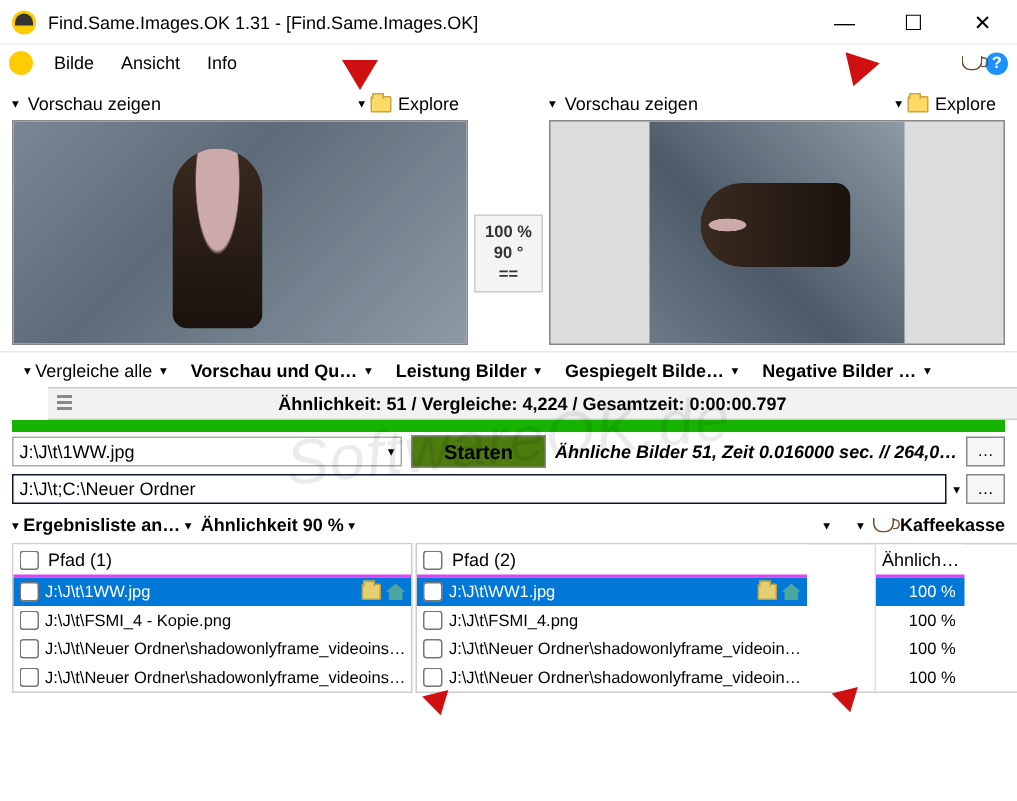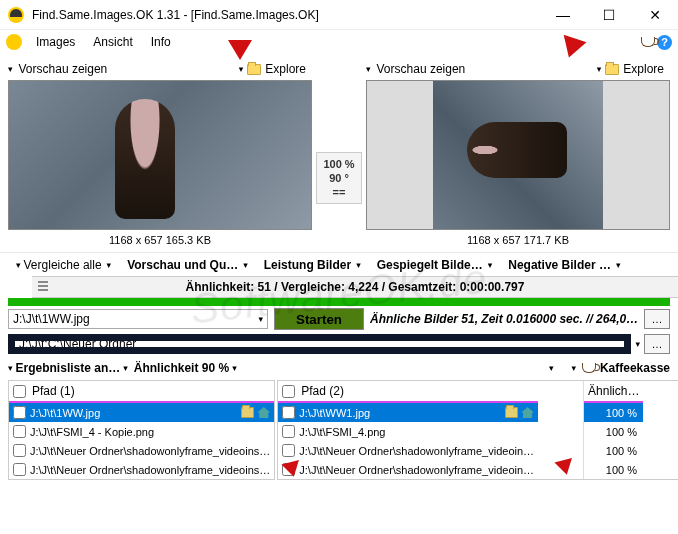--- a/index.html
+++ b/index.html
@@ -40,21 +40,21 @@
 .stats-bar::before { content: ""; position: absolute; left: 6px; top: 4px; bottom: 4px; width: 10px; background: repeating-linear-gradient(#888 0 2px, transparent 2px 4px); }
 .progress-bar { height: 8px; background: #16b400; margin: 0 8px; }
 
 .start-row { display: flex; align-items: center; height: 26px; padding: 2px 8px; gap: 6px; }
 .start-row .path-select { flex: 0 0 260px; border: 1px solid #aaa; height: 20px; padding: 0 4px; display: flex; align-items: center; justify-content: space-between; background: #fff; }
 .start-row .start-btn { width: 90px; height: 22px; border: 1px solid #888; background: #4d7c0f; font-weight: 600; }
 .start-row .status { flex: 1; font-size: 12px; font-weight: 700; overflow: hidden; white-space: nowrap; font-style: italic; }
 .start-row .dots-btn { width: 26px; height: 20px; border: 1px solid #888; background: #f6f6f6; font-size: 11px; }
 
 .path-input-row { display: flex; align-items: center; padding: 2px 8px; gap: 4px; }
-.path-input-row input { flex: 1; height: 20px; border: 7px solid #0f172a; padding: 0 4px; font-size: 12px; }
+.path-input-row input { flex: 1; height: 20px; border: 1px solid #0f172a; padding: 0 4px; font-size: 12px; }
 .path-input-row .dots-btn { width: 26px; height: 20px; border: 1px solid #888; background: #f6f6f6; font-size: 11px; }
 
 .list-toolbar { display: flex; align-items: center; height: 24px; padding: 0 8px; gap: 6px; }
 .list-toolbar .opt { display: flex; align-items: center; gap: 3px; white-space: nowrap; }
 .list-toolbar .spacer { flex: 1; }
 .list-toolbar .coffee { display: flex; align-items: center; gap: 4px; }
 
 .results { display: flex; padding: 0 8px; gap: 2px; }
 .results .col { flex: 1; border: 1px solid #ccc; }
 .results .col.right { flex: 1.1; display: flex; gap: 45px; }
@@ -88,41 +88,40 @@
   <span class="title">Find.Same.Images.OK 1.31 - [Find.Same.Images.OK]</span>
   <div class="win-controls">
     <div class="win-btn">―</div>
     <div class="win-btn">☐</div>
     <div class="win-btn close">✕</div>
   </div>
 </div>
 
 <div class="menubar">
   <span class="app-icon"></span>
-  <span class="menu-item">Images</span>
+  <span class="menu-item">Bilde</span>
   <span class="menu-item">Ansicht</span>
   <span class="menu-item">Info</span>
   <span class="spacer"></span>
   <span class="cup-icon"></span>
   <span class="help-circle">?</span>
 </div>
 
 <div class="preview-row">
   <div class="preview-pane">
     <div class="preview-toolbar">
       <span class="chev">▾</span>
       <span>Vorschau zeigen</span>
       <div class="explore">
         <span class="chev">▾</span>
         <span class="folder-icon"></span>
         <span>Explore</span>
       </div>
     </div>
     <div class="preview-img img-left"></div>
-    <div class="preview-caption">1168 x 657 165.3 KB</div>
   </div>
 
   <div class="center-badge">
     <div class="box">
       <div>100 %</div>
       <div>90 °</div>
       <div>==</div>
     </div>
   </div>
 
@@ -132,21 +131,20 @@
       <span>Vorschau zeigen</span>
       <div class="explore">
         <span class="chev">▾</span>
         <span class="folder-icon"></span>
         <span>Explore</span>
       </div>
     </div>
     <div class="preview-img img-right">
         <div class="inner"></div>
       </div>
-    <div class="preview-caption">1168 x 657 171.7 KB</div>
   </div>
 </div>
 
 <div class="options-row">
   <div class="opt">
       <span class="chev">▾</span>
       <span>Vergleiche alle</span>
       <span class="chev">▾</span>
     </div>
   <div class="opt">

